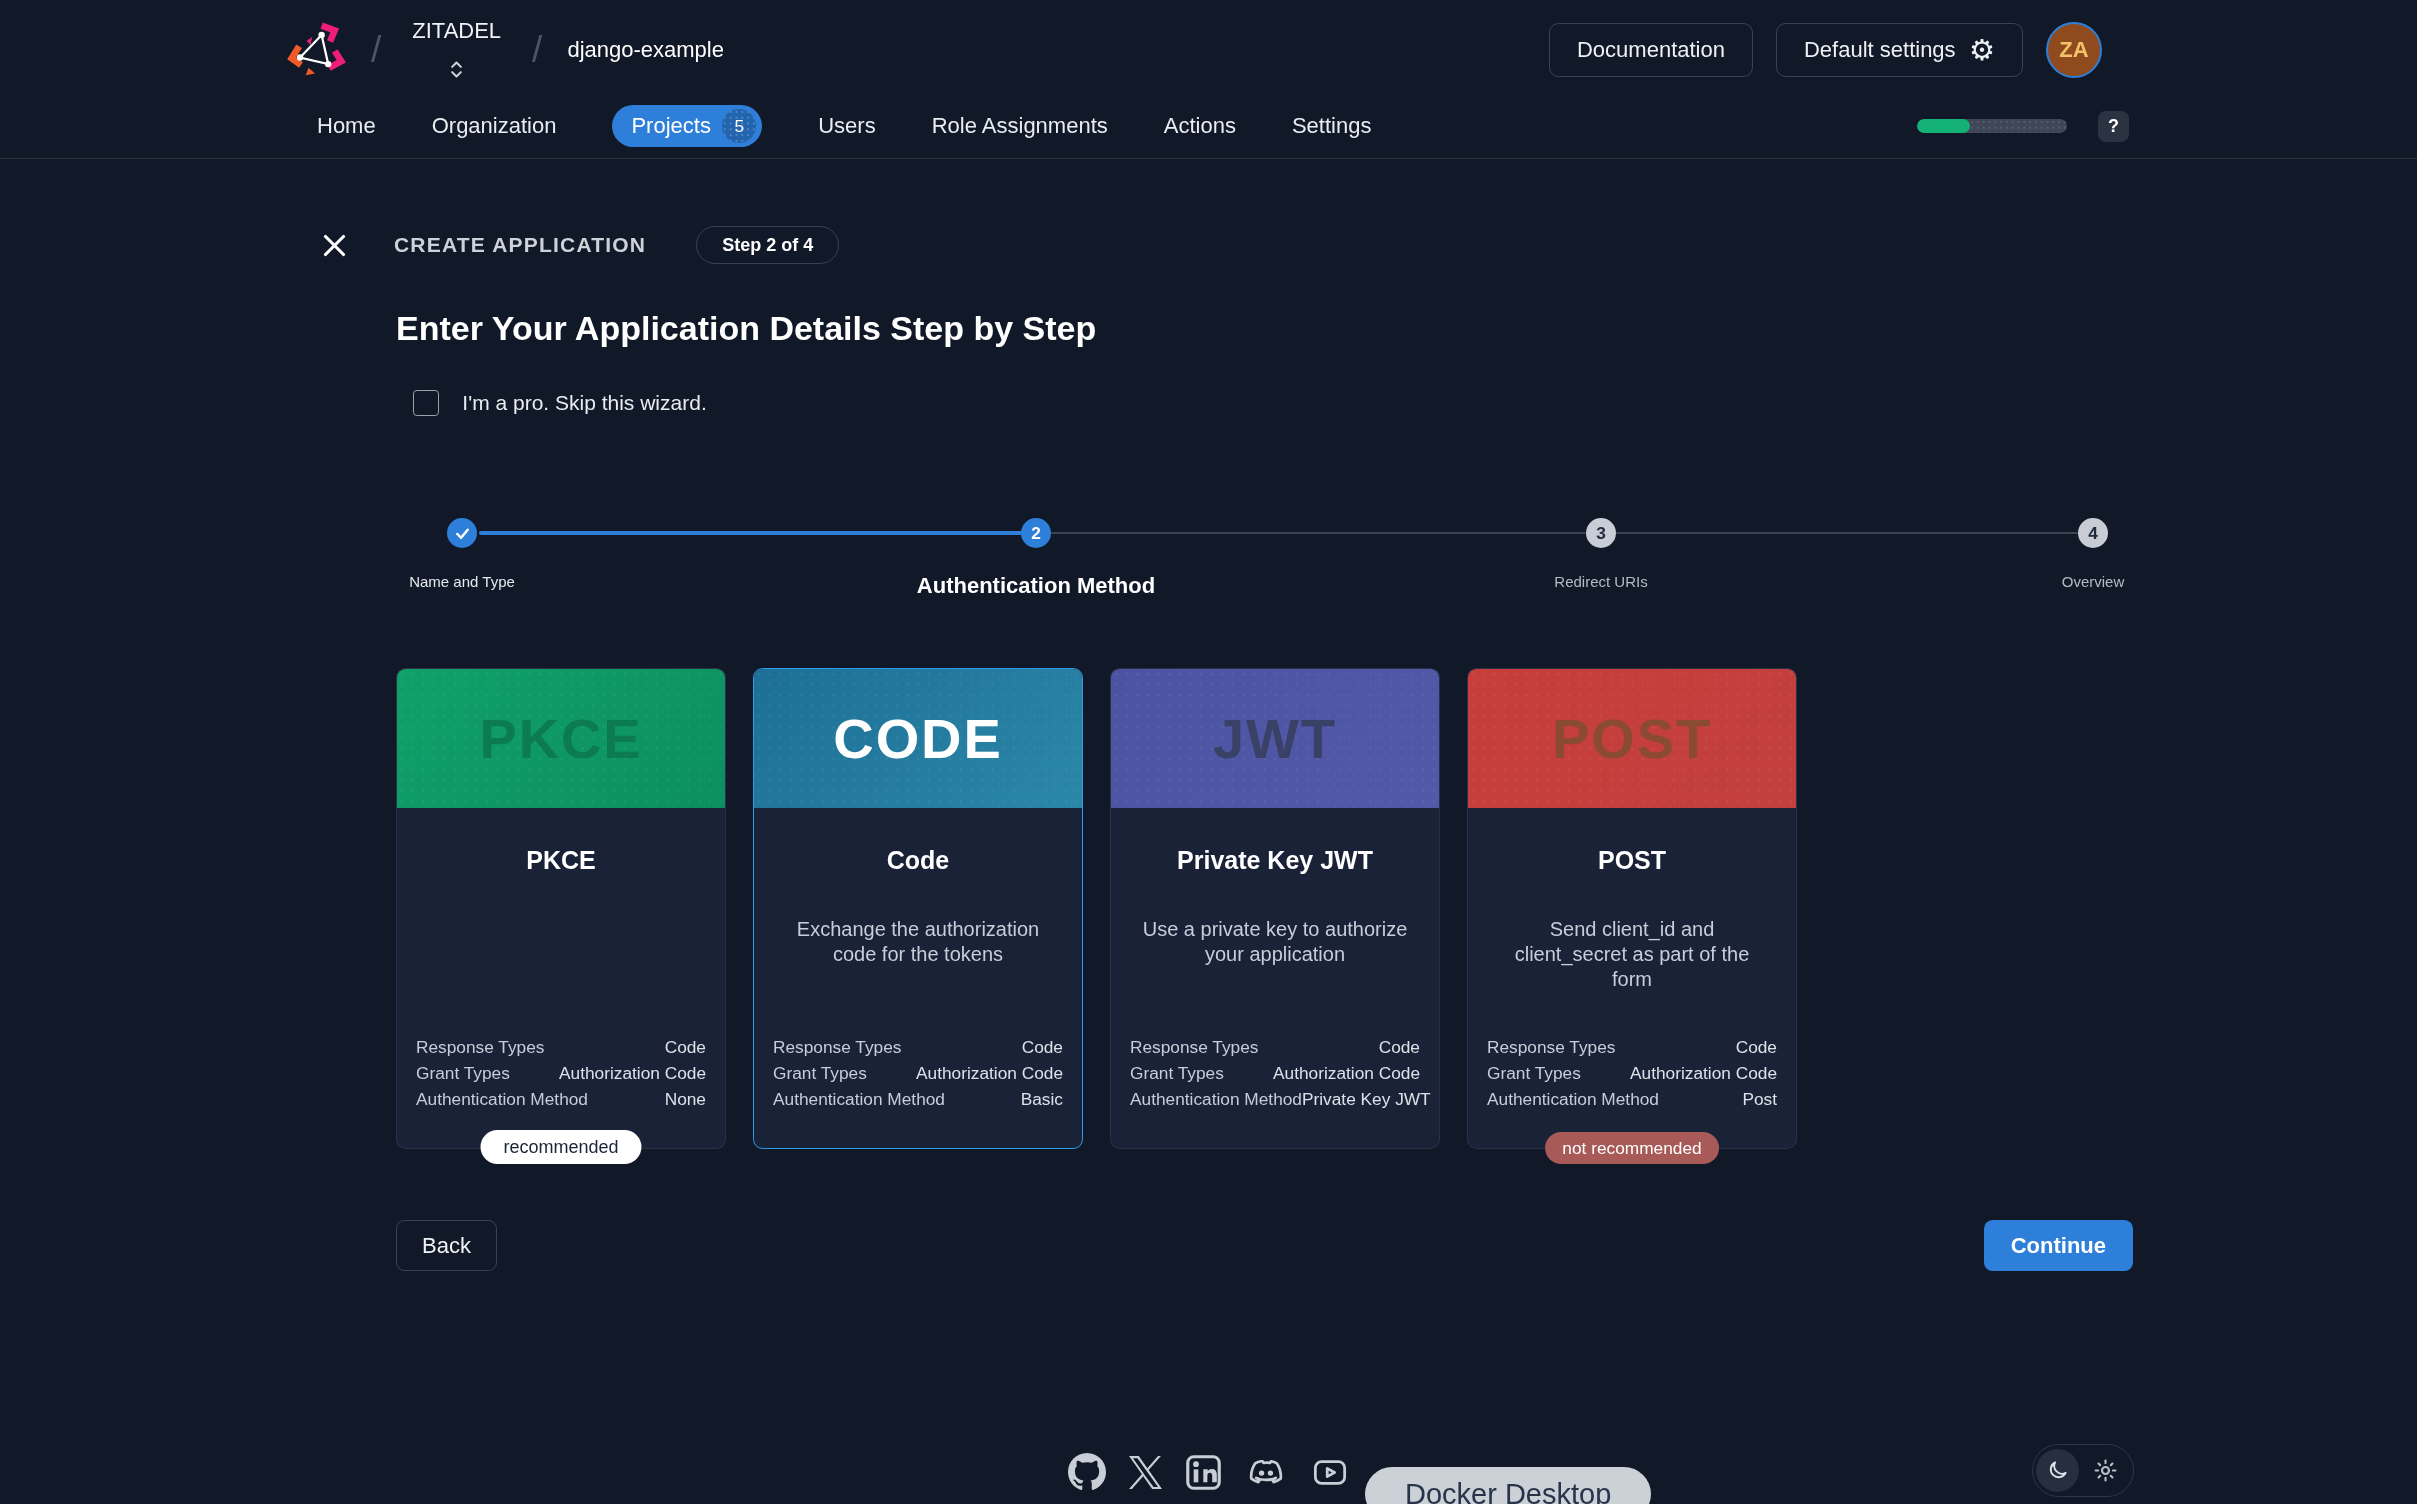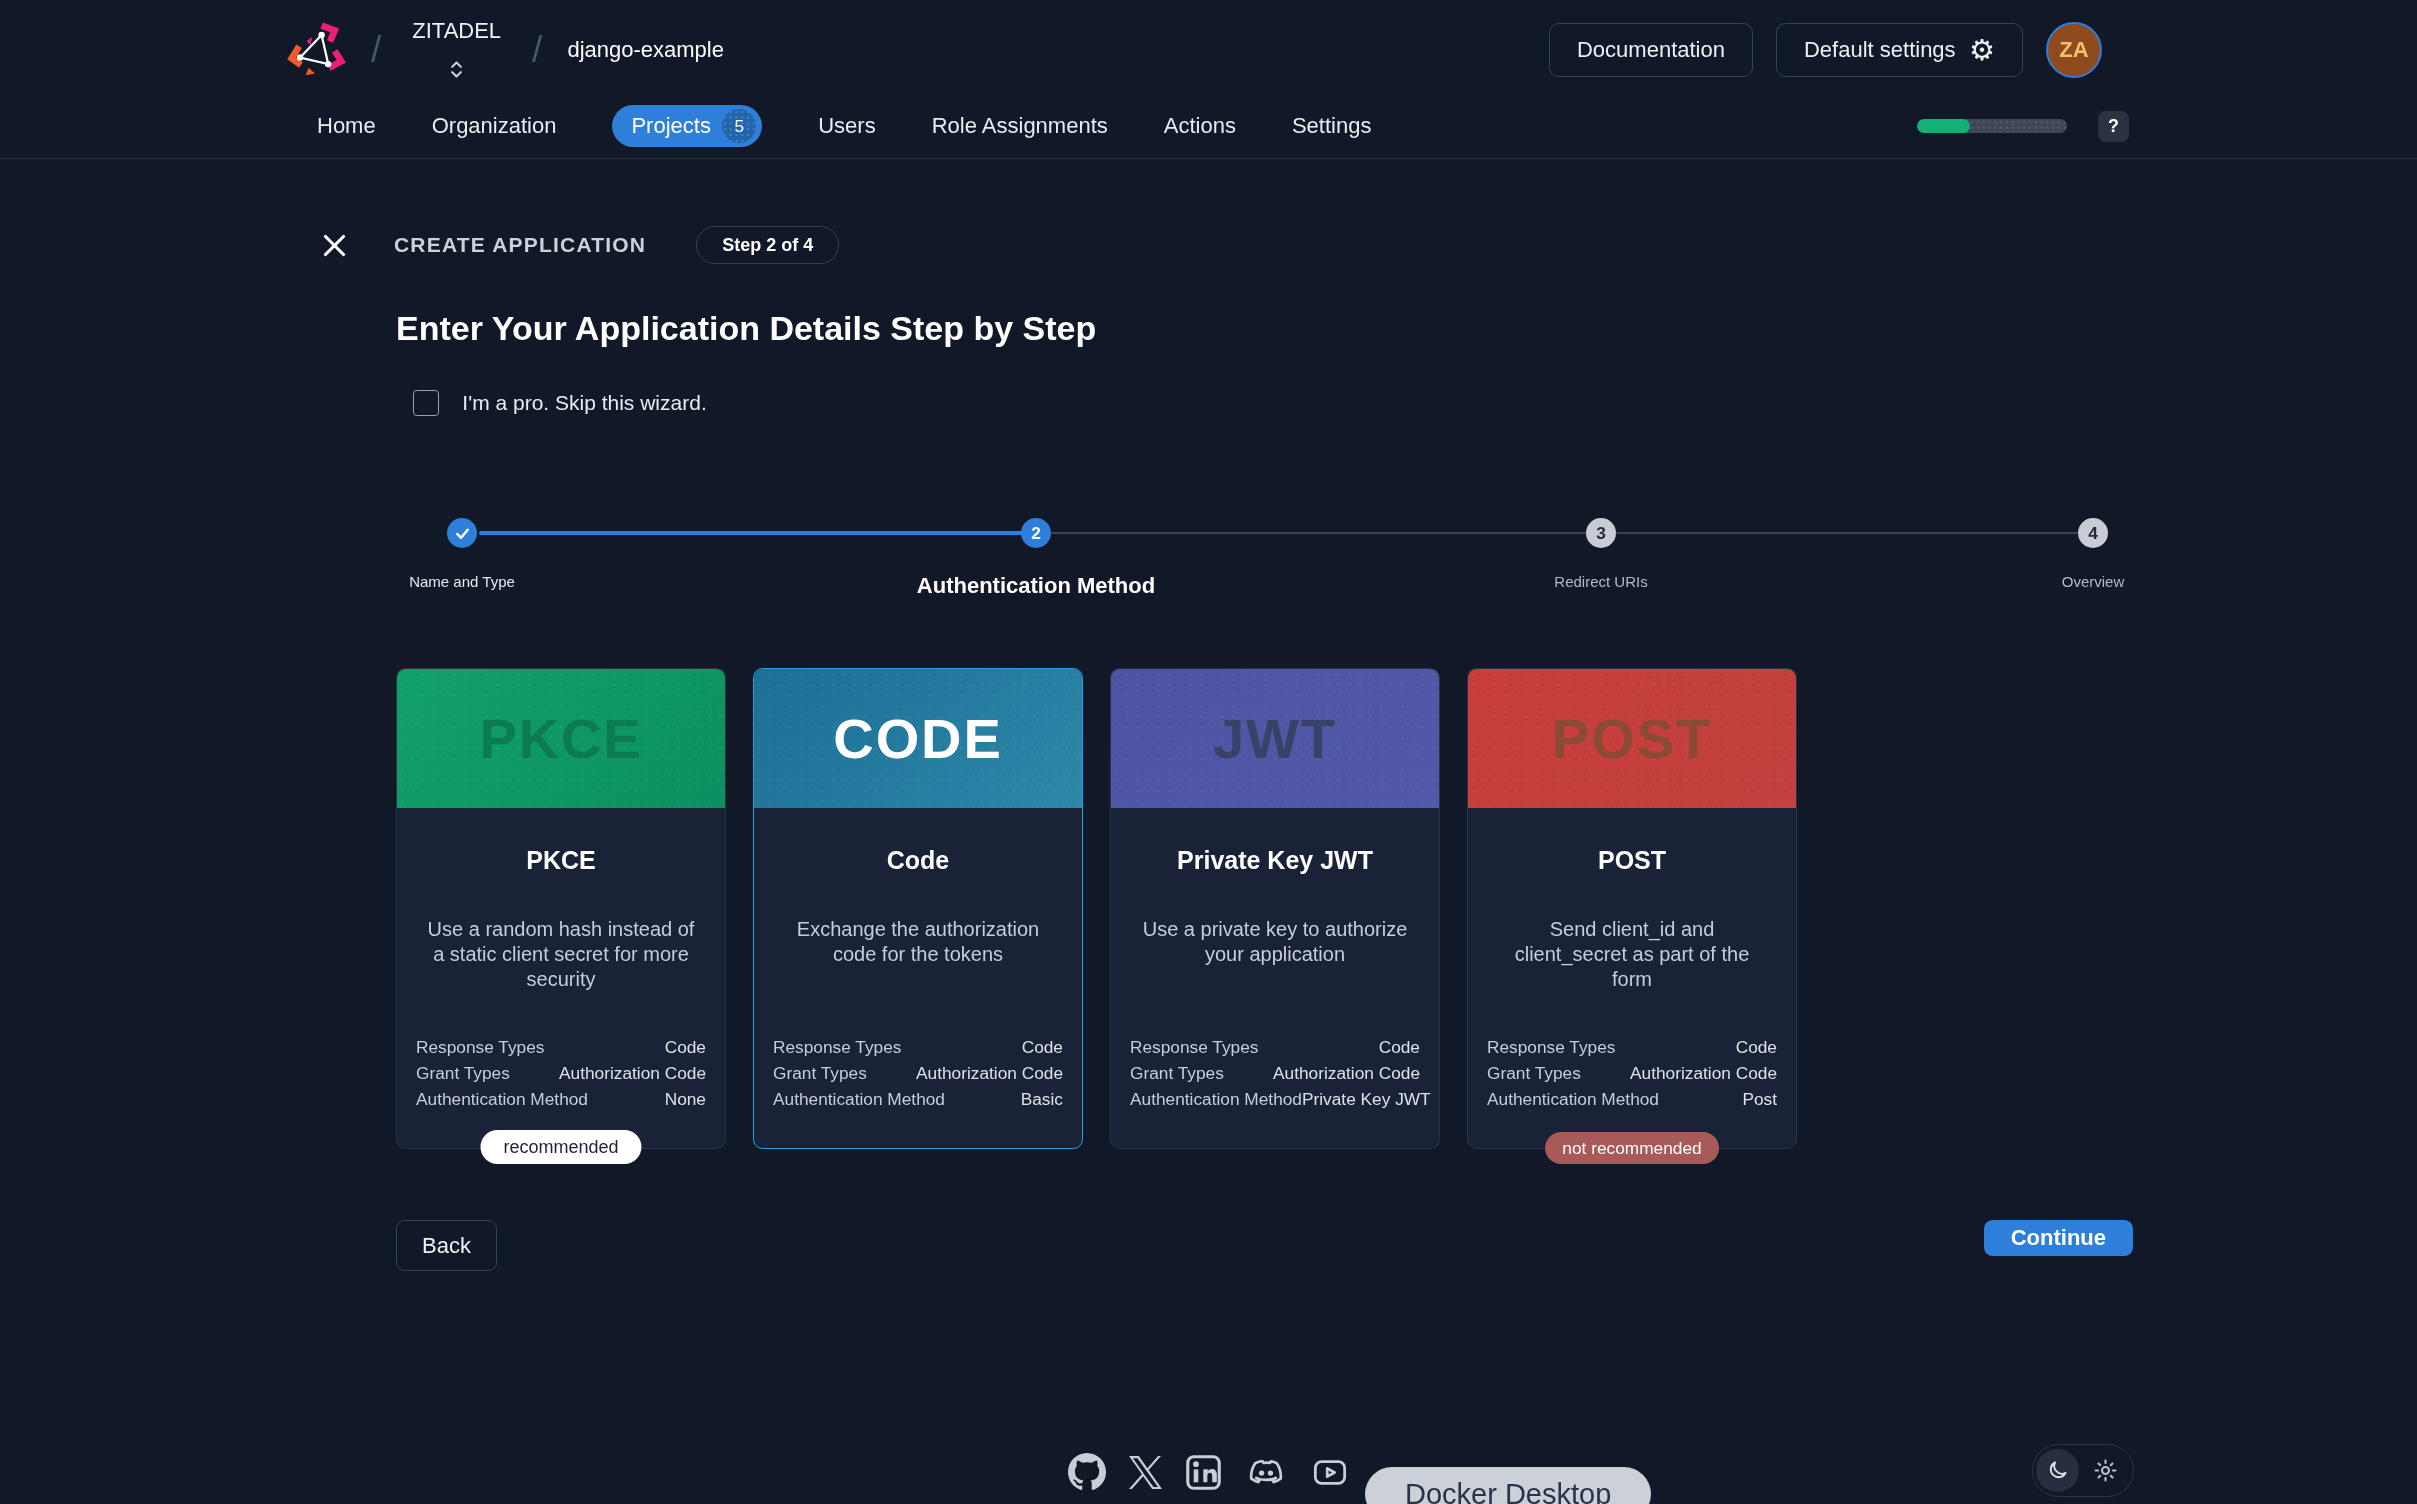--- a/index.html
+++ b/index.html
@@ -90,21 +90,21 @@
   .crow .val{color:#dde1e8;white-space:nowrap;}
   .tag{position:absolute;left:50%;bottom:-16.3px;transform:translateX(-50%);border-radius:17.3px;
        padding:6.7px 23px;font-size:18px;white-space:nowrap;}
   .tag.light{background:#ffffff;color:#1b2337;}
   .tag.danger{background:#a85a58;color:#fff;font-size:17.3px;padding:5.8px 17.3px;}
 
   
   .actions{position:absolute;top:1220px;left:0;width:100%;display:flex;justify-content:space-between;}
   .btn-back{padding:0 25px;height:51px;border:1px solid #3a4356;border-radius:8.6px;background:transparent;
             color:#f0f2f6;font-size:22px;font-family:inherit;cursor:pointer;}
-  .btn-continue{padding:0 27px;height:36px;border:none;border-radius:8.6px;background:#2e7fd9;color:#fff;
+  .btn-continue{padding:0 27px;height:51px;border:none;border-radius:8.6px;background:#2e7fd9;color:#fff;
             font-size:22px;font-weight:600;font-family:inherit;cursor:pointer;}
 
   
   .social{position:absolute;top:1453px;left:50%;transform:translateX(-50%);display:flex;gap:23px;
           align-items:center;color:#c9cdd5;}
   .social a{color:#c9cdd5;display:flex;cursor:pointer;}
   .docker{position:absolute;left:1365px;top:1467px;height:54px;padding:0 40px;border-radius:27px;
           background:#ccd1d8;color:#29344a;font-size:29px;display:flex;align-items:center;cursor:pointer;border:none;font-family:inherit;}
   .theme{position:absolute;left:2032px;top:1444px;width:102px;height:53px;border:1.9px solid #2e3647;
          border-radius:27px;display:flex;align-items:center;box-sizing:border-box;}
@@ -222,21 +222,20 @@
     </div>
 
     <div class="cards">
 
       <div class="card">
         <div class="banner green">
           <span class="watermark">PKCE</span>
         </div>
         <div class="card-body">
           <div class="card-title">PKCE</div>
-          <p class="card-desc">Use a random hash instead of a static client secret for more security</p>
           <div class="card-rows">
             <div class="crow">
                 <span class="lbl">Response Types</span>
                 <span class="val">Code</span>
               </div>
             <div class="crow">
                 <span class="lbl">Grant Types</span>
                 <span class="val">Authorization Code</span>
               </div>
             <div class="crow">

